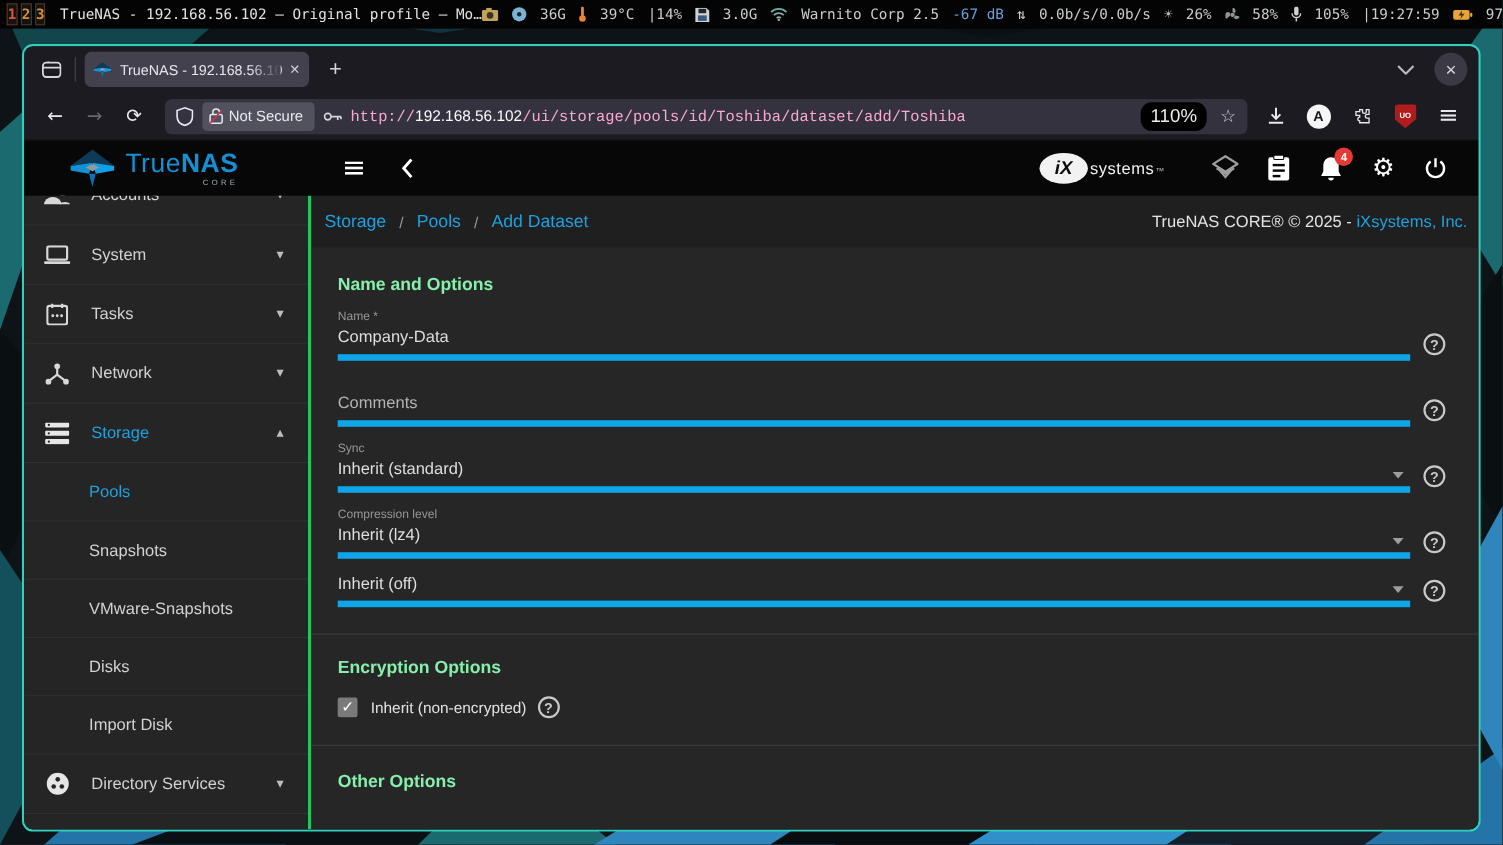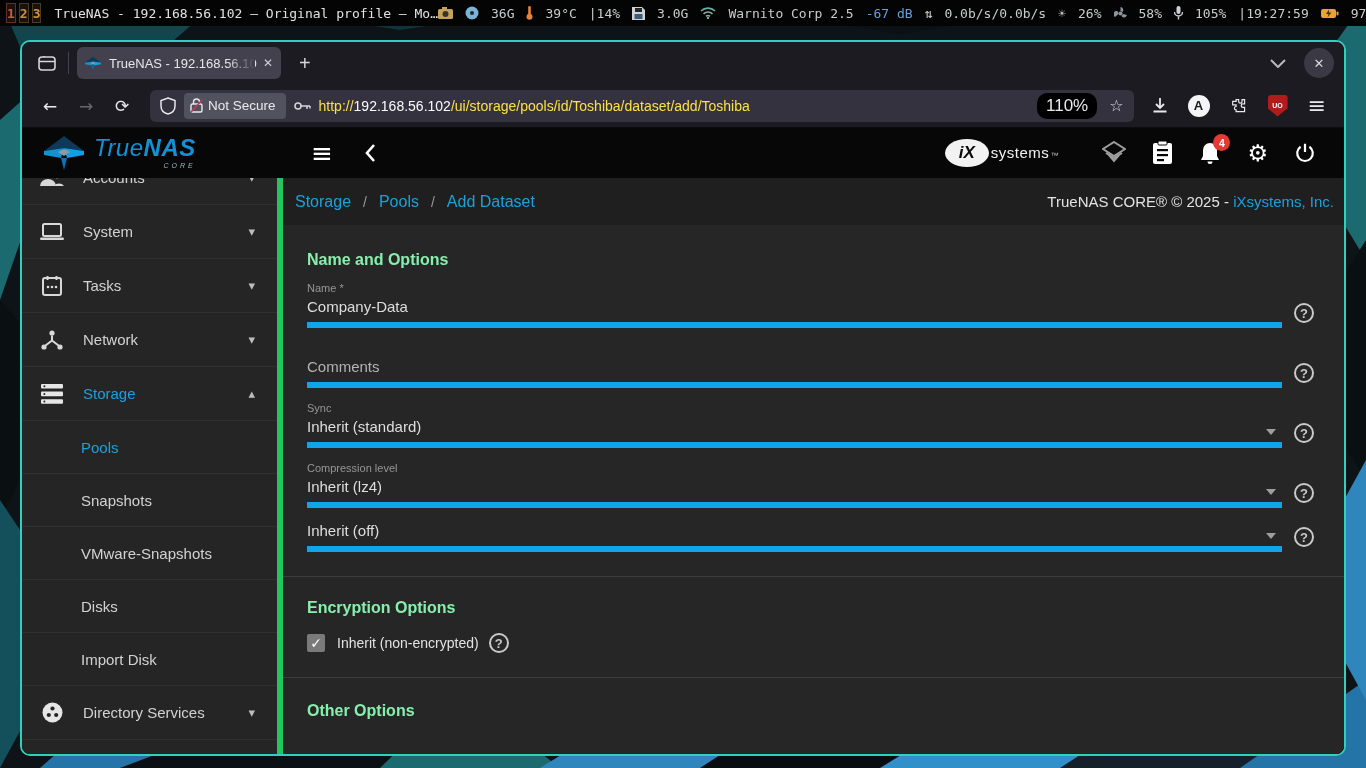--- a/index.html
+++ b/index.html
@@ -51,37 +51,37 @@
     flex:none; border-bottom:1px solid #0c0c10; }
   .navbtn { width:32px; height:32px; display:flex; align-items:center; justify-content:center;
     color:#e8e8ee; font-size:17px; font-family:"DejaVu Sans", sans-serif; }
   .navbtn.dim { color:#68676f; }
   .urlbar { flex:1; height:32px; background:#33323e; border-radius:6px; margin:0 8px; display:flex;
     align-items:center; padding:0 10px; min-width:0; }
   .chip { background:#52525f; border-radius:4px; height:26px; display:flex; align-items:center;
     padding:0 10px 0 6px; margin:0 8px; gap:5px; }
   .chip-text { color:#e9e9ee; font-size:13.5px; }
   .url-text { font-size:14px; margin-left:8px; white-space:nowrap; overflow:hidden; }
-  .url-dim { color:#fde047; }
+  .url-dim { color:#f9a8d4;font-family:Liberation Mono, monospace; }
   .url-domain { color:#fbfbfe; }
   .zoom-pill { background:#000000; color:#e9e9ee; font-size:17px; border-radius:10px; padding:3px 9px;
     margin-left:auto; }
   .star { color:#d5d5dc; font-size:16px; margin-left:12px; font-family:"DejaVu Sans", sans-serif; }
   .toolbar-right { display:flex; align-items:center; gap:20px; padding:0 6px; }
   .avatar { width:22px; height:22px; border-radius:50%; background:#f5f5f7; color:#17161c; font-size:13px;
     font-weight:bold; display:flex; align-items:center; justify-content:center; }
   .ublock { width:20px; height:22px; background:#b01b1b; color:#fff; font-size:7px; font-weight:bold;
     display:flex; align-items:center; justify-content:center;
     border-radius:3px 3px 8px 8px; clip-path:polygon(0 0,100% 0,100% 62%,50% 100%,0 62%); }
   .menu-glyph { color:#e8e8ee; font-size:22px; font-family:"DejaVu Sans", sans-serif; }
 
   
   .app { flex:1; display:flex; flex-direction:column; background:#1e1e1e; min-height:0; }
   .app-header { height:50px; background:#070707; display:flex; align-items:center; flex:none; }
-  .brand { width:261px; display:flex; align-items:flex-start; padding-left:22px; flex:none;font-style:italic; }
+  .brand { width:261px; display:flex; align-items:center; padding-left:42px; flex:none; }
   .brand-text { margin-left:10px; line-height:1; }
   .brand-row { font-size:24px; color:#1291d4; letter-spacing:0.5px; }
   .brand-true { font-weight:300; }
   .brand-nas { font-weight:700; }
   .brand-core { font-size:7px; letter-spacing:3px; color:#9bb7c6; text-align:right; margin-top:2px; }
   .hdr-menu { color:#fff; font-size:26px; font-family:"DejaVu Sans", sans-serif; margin-left:28px; }
   .hdr-back { margin-left:32px; display:flex; }
   .hdr-right { margin-left:auto; display:flex; align-items:center; gap:26px; padding-right:28px; }
   .ix { display:flex; align-items:baseline; color:#fff; margin-right:18px; }
   .ix-oval { width:44px; height:28px; border-radius:50%; background:#f2f2f2; color:#0a0a0a;
@@ -91,21 +91,21 @@
   .ix-tm { font-size:8px; color:#bdbdbd; margin-left:1px; }
   .hdr-icon { position:relative; display:flex; align-items:center; justify-content:center; }
   .gear-glyph { color:#fff; font-size:23px; font-family:"DejaVu Sans", sans-serif; }
   .bell-badge { position:absolute; top:-7px; right:-9px; min-width:17px; height:17px; border-radius:50%;
     background:#e53935; color:#fff; font-size:10.5px; font-weight:bold; display:flex; align-items:center;
     justify-content:center; }
 
   .app-body { flex:1; display:flex; min-height:0; }
 
   
-  .sidebar { width:261px; background:#252525; flex:none; overflow:hidden; border-right:6px solid #22c55e; }
+  .sidebar { width:261px; background:#252525; flex:none; overflow:hidden; border-right:3px solid #22c55e; }
   .side-item { height:54px; display:flex; align-items:center; padding-left:18px; border-bottom:1px solid #303030;
     color:#d2d2d2; font-size:15px; }
   .side-item .s-icon { width:24px; display:flex; justify-content:center; }
   .side-label { margin-left:19px; }
   .side-chevron { margin-left:auto; margin-right:22px; color:#bdbdbd; font-size:13px;
     font-family:"DejaVu Sans", sans-serif; }
   .side-item.first { margin-top:-27px; }
   .side-item.active .side-label, .side-sub.active .side-label { color:#1fa0dc; }
   .side-sub { height:53px; display:flex; align-items:center; padding-left:59px; border-bottom:1px solid #303030;
     color:#d2d2d2; font-size:15px; }

